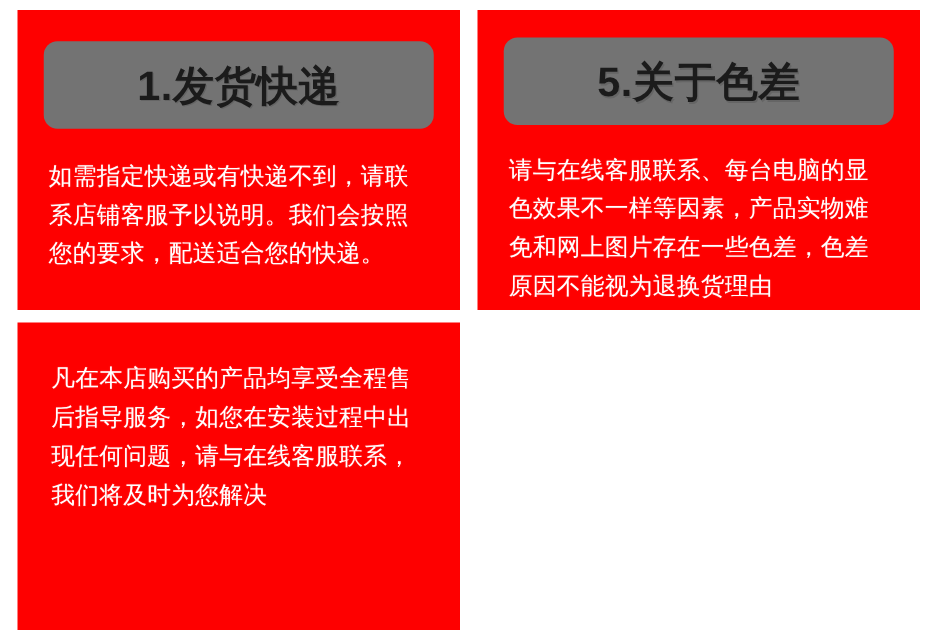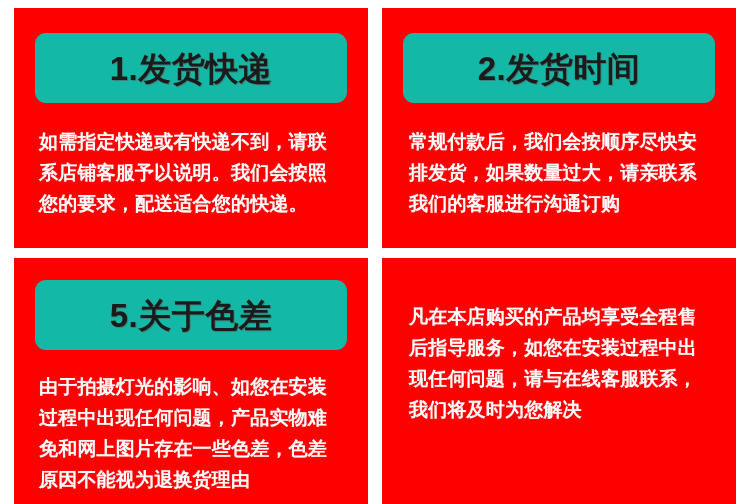--- a/index.html
+++ b/index.html
@@ -38,21 +38,21 @@
     overflow: hidden;
   }
 
   .panel-row2 {
     padding-top: 22px;
   }
 
   .title-box {
     width: 312px;
     height: 70px;
-    background: #14b8a6;
+    background: #737373;
     border-radius: 11px;
     display: flex;
     align-items: center;
     justify-content: center;
     flex: none;
   }
 
   .title-text {
     font-size: 33px;
     font-weight: bold;
@@ -60,64 +60,58 @@
     letter-spacing: 0.5px;
     line-height: 1;
     text-shadow: 1px 1px 0 rgba(90,90,90,0.55);
     white-space: nowrap;
   }
 
   .body-text {
     margin-top: 23px;
     width: 304px;
     font-size: 19px;
-    font-weight: bold;
+    font-weight: normal;
     color: #ffffff;
     line-height: 31px;
     letter-spacing: 0.2px;
     text-align: left;
     text-shadow: 0 0 1px rgba(255,255,255,0.35);
   }
 
   .panel-2 .body-text,
   .panel-4 .body-text {
     width: 300px;
   }
 
   .panel-3 .body-text {
     margin-top: 21px;
   }
 
   .panel-4 .body-text {
-    margin-top: 21px;
+    margin-top: 8px;
   }
 </style>
 </head>
 <body>
 
 <div class="board">
 
   <div class="panel panel-1">
     <div class="title-box">
       <span class="title-text">1.发货快递</span>
     </div>
     <div class="body-text">如需指定快递或有快递不到，请联系店铺客服予以说明。我们会按照您的要求，配送适合您的快递。</div>
   </div>
 
-  <div class="panel panel-2">
-    <div class="title-box">
-      <span class="title-text">2.发货时间</span>
-    </div>
-    <div class="body-text">常规付款后，我们会按顺序尽快安排发货，如果数量过大，请亲联系我们的客服进行沟通订购</div>
-  </div>
 
   <div class="panel panel-3 panel-row2">
     <div class="title-box">
       <span class="title-text">5.关于色差</span>
     </div>
-    <div class="body-text">由于拍摄灯光的影响、如您在安装过程中出现任何问题，产品实物难免和网上图片存在一些色差，色差原因不能视为退换货理由</div>
+    <div class="body-text">请与在线客服联系、每台电脑的显色效果不一样等因素，产品实物难免和网上图片存在一些色差，色差原因不能视为退换货理由</div>
   </div>
 
   <div class="panel panel-4 panel-row2">
     <div class="body-text">凡在本店购买的产品均享受全程售后指导服务，如您在安装过程中出现任何问题，请与在线客服联系，我们将及时为您解决</div>
   </div>
 
 </div>
 
 </body></html>

